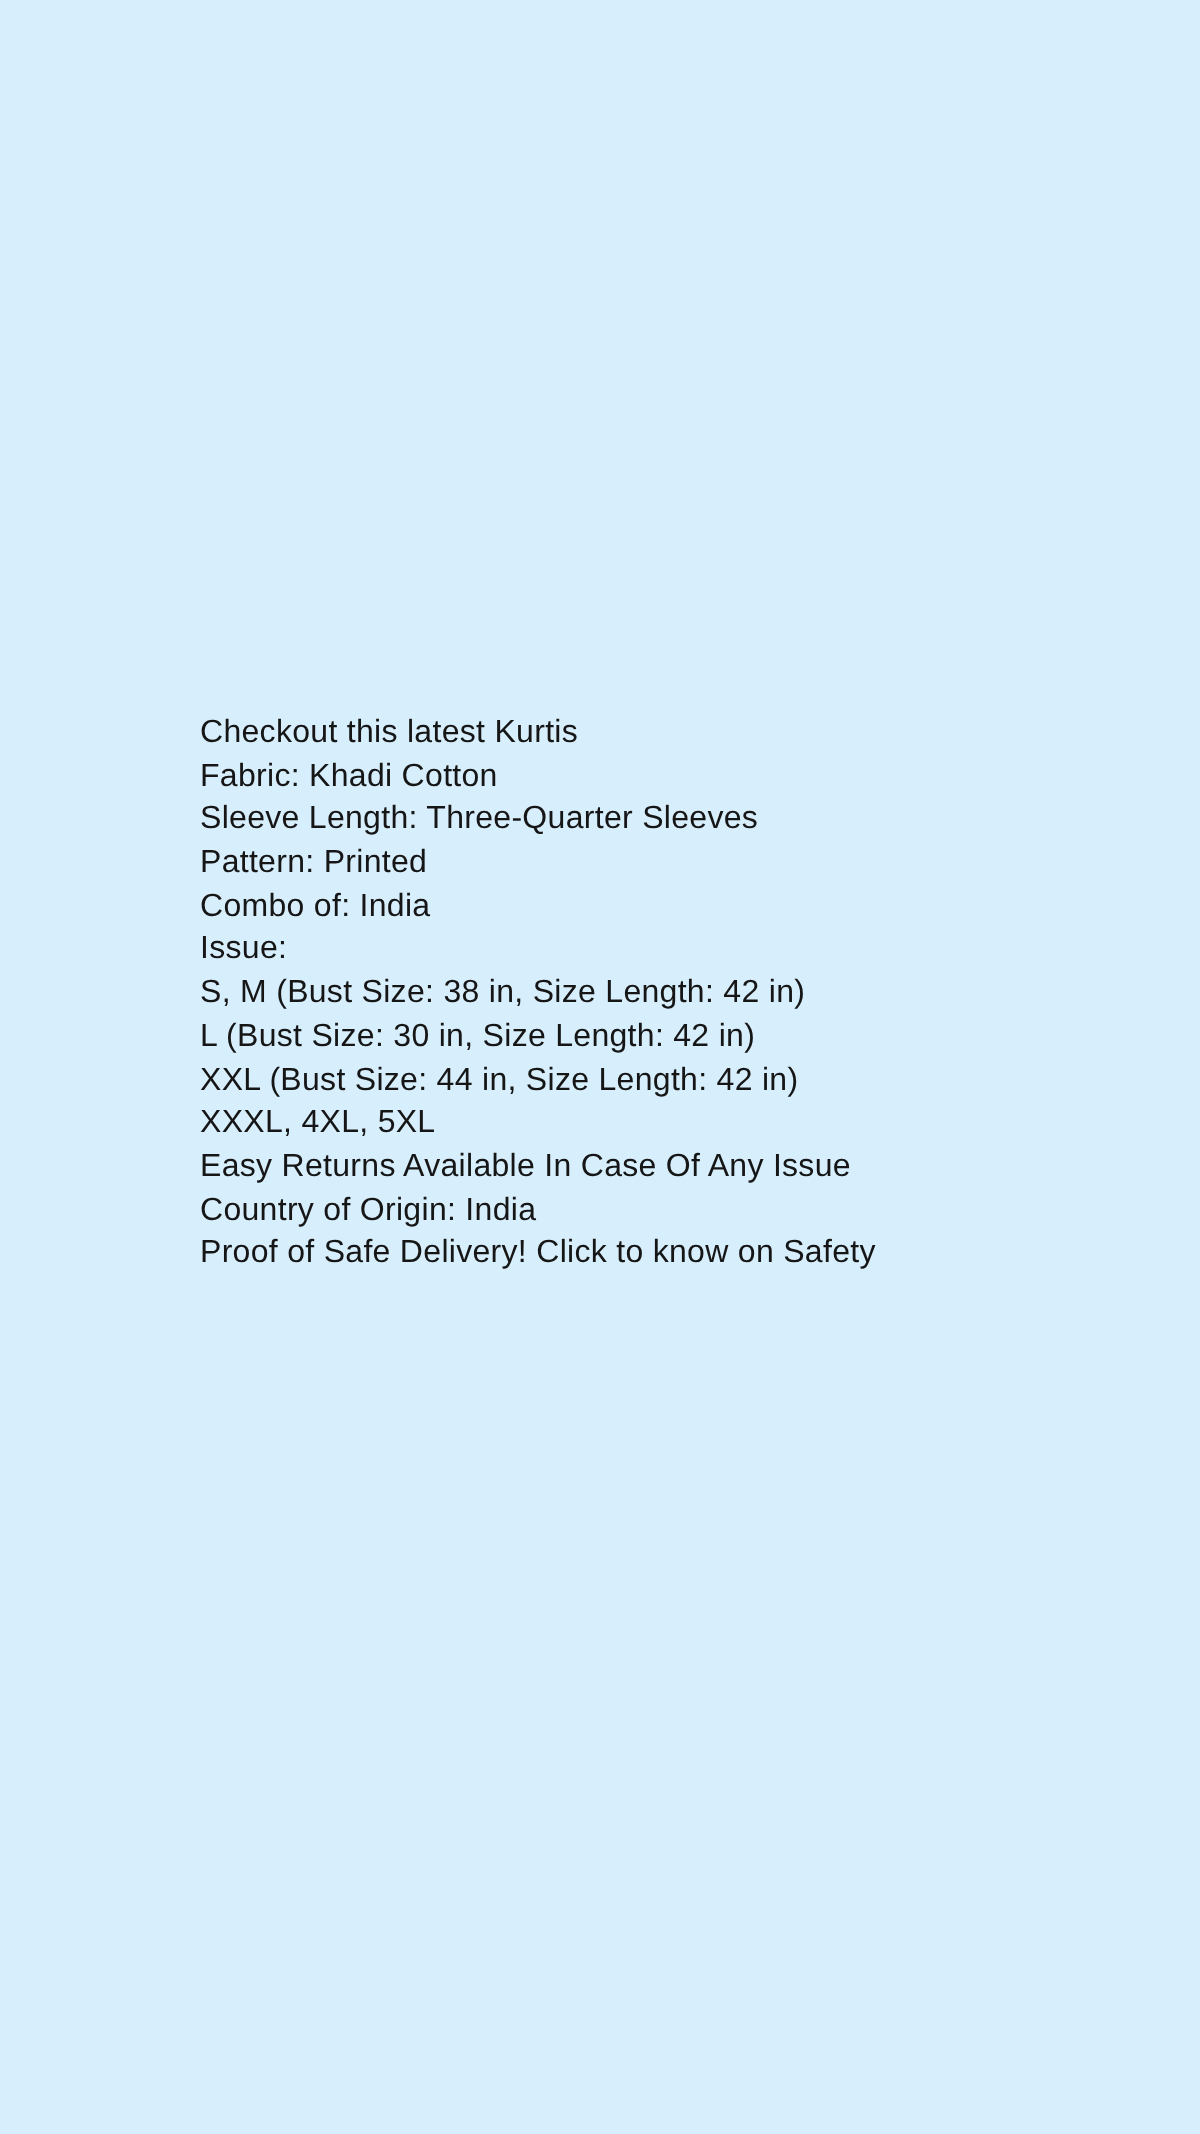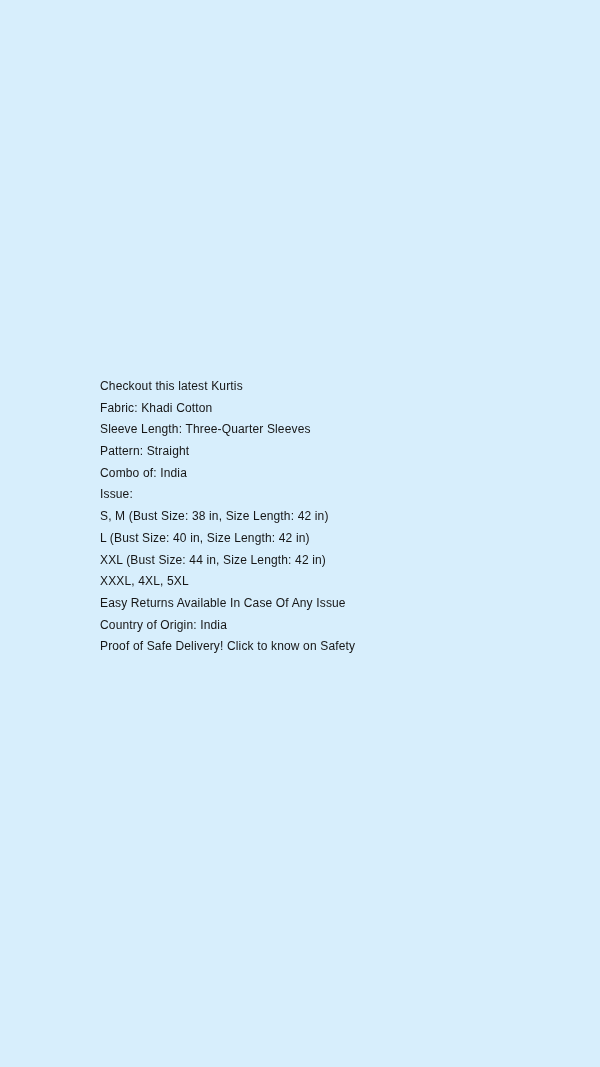--- a/index.html
+++ b/index.html
@@ -20,42 +20,41 @@
   .canvas {
     position: absolute;
     inset: 0;
     background: var(--bg);
   }
   .text-block {
     position: absolute;
     left: 100px;
     top: 356px;
     color: var(--fg);
-    font-size: 12px;
+    font-size: 16px;
     line-height: 21.7px;
     letter-spacing: 0.15px;
     white-space: nowrap;
-    margin-top: 20px;
   }
   .text-line {
     height: 21.7px;
   }
 </style>
 </head>
 <body>
 
 <div class="canvas">
   <div class="text-block">
     <div class="text-line">Checkout this latest Kurtis</div>
     <div class="text-line">Fabric: Khadi Cotton</div>
     <div class="text-line">Sleeve Length: Three-Quarter Sleeves</div>
-    <div class="text-line">Pattern: Straight</div>
+    <div class="text-line">Pattern: Printed</div>
     <div class="text-line">Combo of: India</div>
     <div class="text-line">Issue:</div>
     <div class="text-line">S, M (Bust Size: 38 in, Size Length: 42 in)</div>
-    <div class="text-line">L (Bust Size: 40 in, Size Length: 42 in)</div>
+    <div class="text-line">L (Bust Size: 30 in, Size Length: 42 in)</div>
     <div class="text-line">XXL (Bust Size: 44 in, Size Length: 42 in)</div>
     <div class="text-line">XXXL, 4XL, 5XL</div>
     <div class="text-line">Easy Returns Available In Case Of Any Issue</div>
     <div class="text-line">Country of Origin: India</div>
     <div class="text-line">Proof of Safe Delivery! Click to know on Safety</div>
   </div>
 </div>
 
 </body></html>

